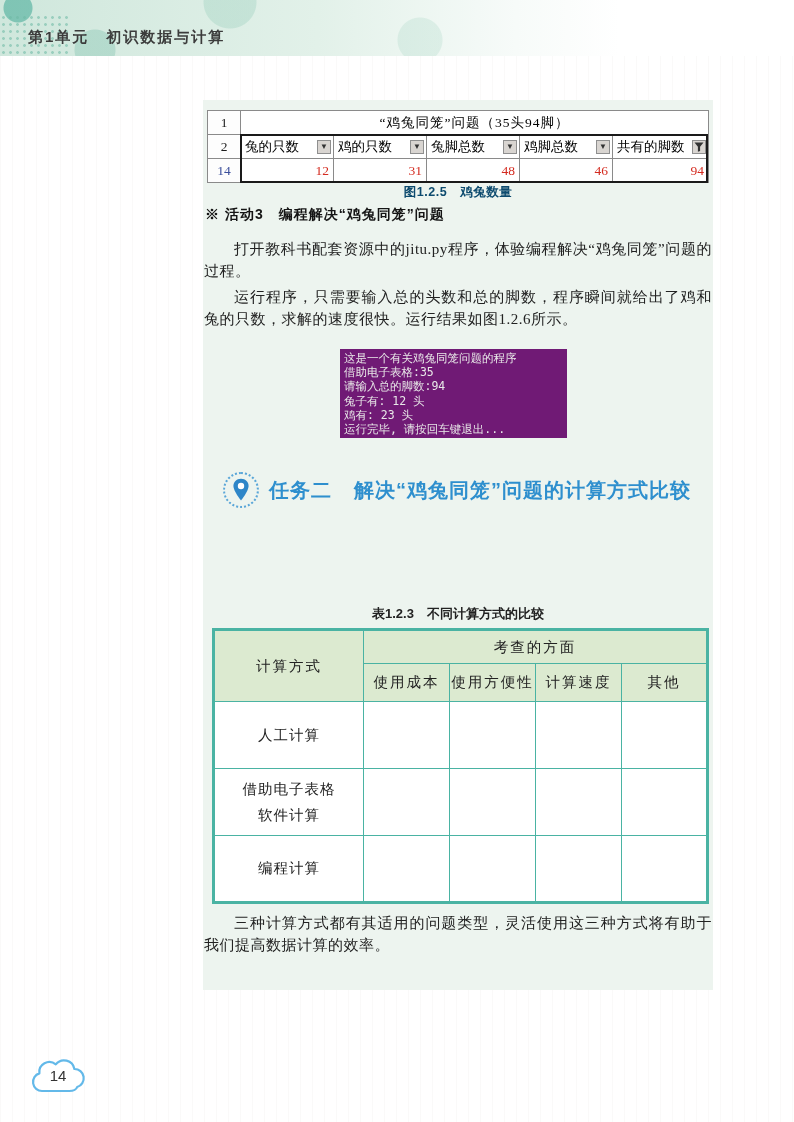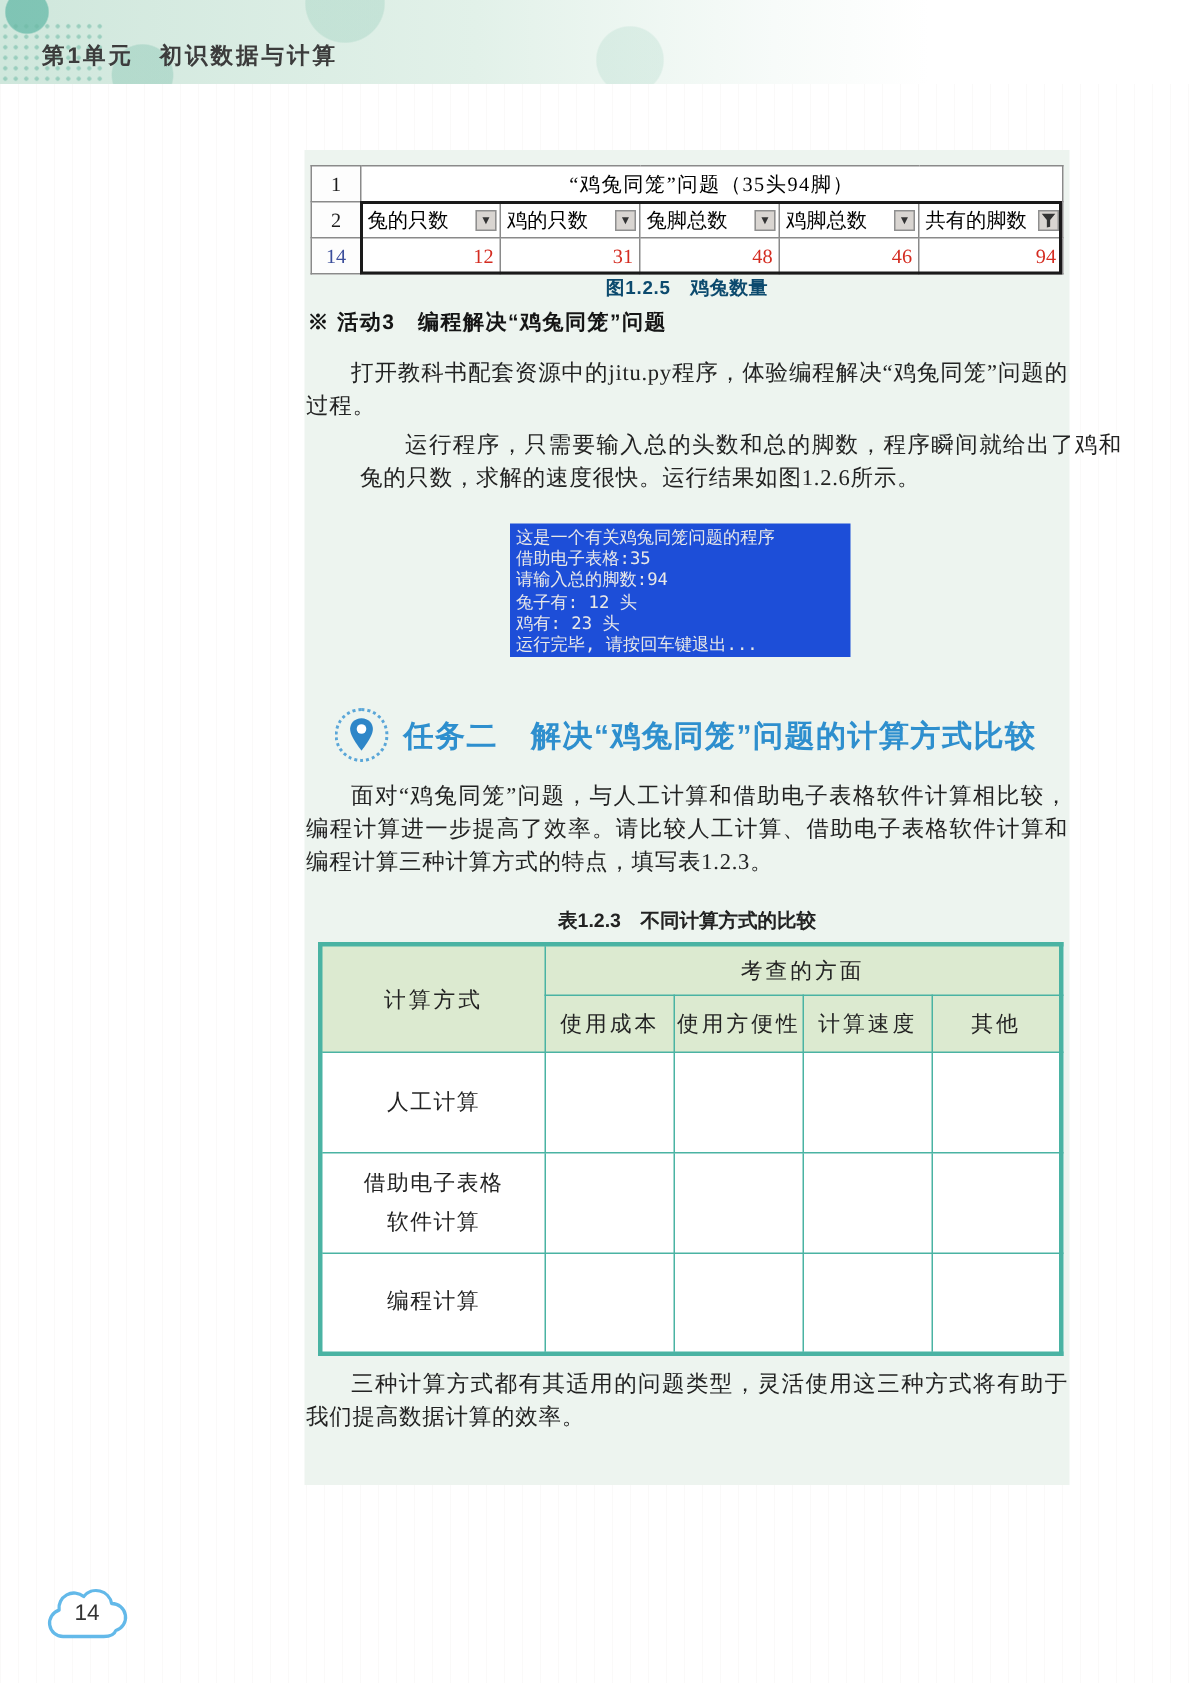--- a/index.html
+++ b/index.html
@@ -58,21 +58,21 @@
 
   
   .activity-heading { position:absolute; left:2px; top:106px; font-size:14px;
     font-weight:bold; color:#151515; letter-spacing:1px; }
   .para { position:absolute; left:1px; width:508px; font-family:"Liberation Serif", serif;
     font-size:15px; line-height:22px; color:#222; text-align:justify;
     text-indent:2em; word-break:break-all; letter-spacing:.5px; }
 
   
   .console { position:absolute; left:137px; top:249px; width:227px; height:89px;
-    background:#1d4ed8; color:#e8e8e8; font-family:"DejaVu Sans Mono", monospace;
+    background:#701a75; color:#e8e8e8; font-family:"DejaVu Sans Mono", monospace;
     font-size:11.5px; line-height:14.2px; padding:2px 4px; overflow:hidden; }
 
   
   .task-row { position:absolute; left:20px; top:372px; width:480px; display:flex; align-items:center; }
   .pin-badge { width:36px; height:36px; border:2px dotted #5aa6d8; border-radius:50%;
     display:flex; align-items:center; justify-content:center; flex:none; background:transparent; }
   .task-text { margin-left:10px; font-size:20px; font-weight:bold;
     color:var(--accent-blue, #2e8fce); letter-spacing:1px; white-space:nowrap; }
   .task-text .gap { display:inline-block; width:1.1em; }
 
@@ -160,21 +160,21 @@
           <td class="val">94</td>
         </tr>
       </tbody>
         </table>
       <div class="thick-border"></div>
     </div>
     <div class="fig-caption" style="top:84px;">图1.2.5　鸡兔数量</div>
 
     <div class="activity-heading">※ 活动3　编程解决“鸡兔同笼”问题</div>
     <div class="para" style="top:138px;">打开教科书配套资源中的jitu.py程序，体验编程解决“鸡兔同笼”问题的过程。</div>
-    <div class="para" style="top:186px;margin-left:36px;">运行程序，只需要输入总的头数和总的脚数，程序瞬间就给出了鸡和兔的只数，求解的速度很快。运行结果如图1.2.6所示。</div>
+    <div class="para" style="top:186px;">运行程序，只需要输入总的头数和总的脚数，程序瞬间就给出了鸡和兔的只数，求解的速度很快。运行结果如图1.2.6所示。</div>
 
     <div class="console">
       <div>这是一个有关鸡兔同笼问题的程序</div>
       <div>借助电子表格:35</div>
       <div>请输入总的脚数:94</div>
       <div>兔子有: 12 头</div>
       <div>鸡有: 23 头</div>
       <div>运行完毕, 请按回车键退出...</div>
     </div>
 
@@ -182,21 +182,20 @@
       <div class="pin-badge">
         <svg width="20" height="24" viewBox="0 0 24 30">
           <path d="M12 1 C6.2 1 2.5 5.2 2.5 10 C2.5 16.5 12 28 12 28 C12 28 21.5 16.5 21.5 10 C21.5 5.2 17.8 1 12 1 Z" fill="#2e86c8"></path>
           <circle cx="12" cy="10" r="4" fill="#ffffff"></circle>
         </svg>
       </div>
       <div class="task-text">
         <span>任务二</span><span class="gap"></span><span>解决“鸡兔同笼”问题的计算方式比较</span>
       </div>
     </div>
-    <div class="para" style="top:420px;">面对“鸡兔同笼”问题，与人工计算和借助电子表格软件计算相比较，编程计算进一步提高了效率。请比较人工计算、借助电子表格软件计算和编程计算三种计算方式的特点，填写表1.2.3。</div>
 
     <div class="ctable-caption">表1.2.3　不同计算方式的比较</div>
     <table class="ctable">
       <colgroup>
         <col style="width:150px">
           <col style="width:86px">
           <col style="width:86px">
         <col style="width:86px">
           <col style="width:86px">
       </colgroup>

